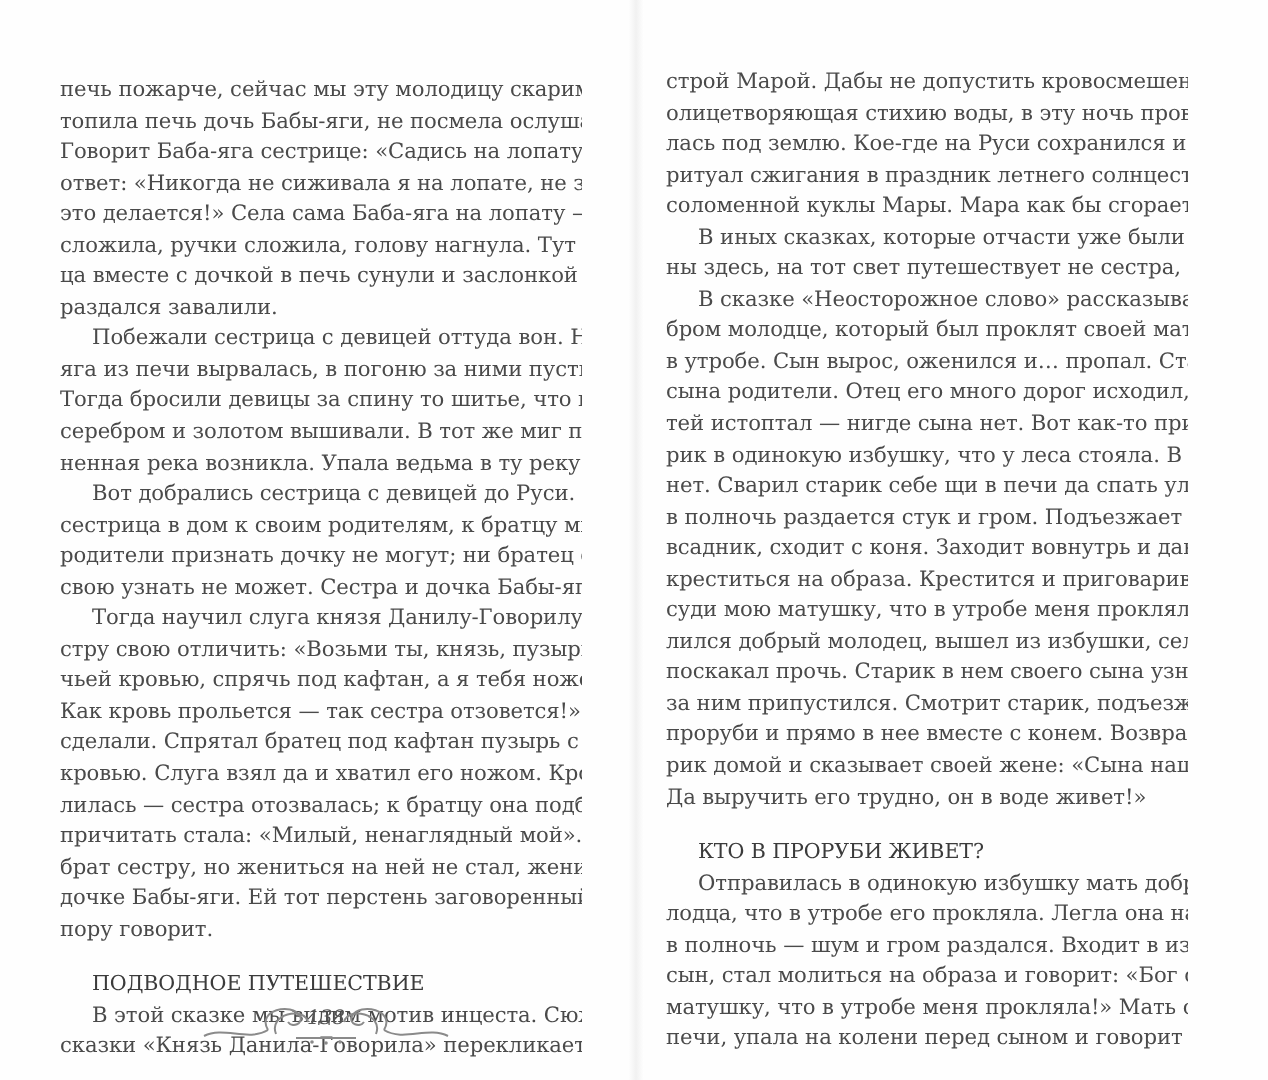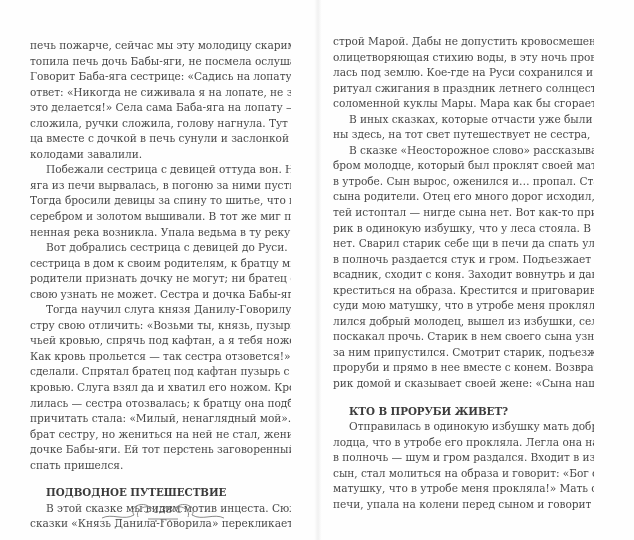--- a/index.html
+++ b/index.html
@@ -22,21 +22,21 @@
       font-size: 10.6px; line-height: 15.55px;
       text-align: justify; letter-spacing: -0.05px;
     }
     .page.left .text { left: 30px; top: 38px; }
     .page.right .text { left: 11px; top: 34px; }
     .line { display: block; height: 15.55px; white-space: nowrap; text-align-last: justify; overflow: hidden; }
     .line.last { text-align-last: left; }
     .line.indent { padding-left: 16px; }
     .line.blank { height: 12px; }
     .heading {
-      display: block; font-weight: bold; font-family: "DejaVu Serif", "Liberation Serif", serif;
+      display: block; font-weight: normal; font-family: "DejaVu Serif", "Liberation Serif", serif;
       font-size: 10.3px; padding-left: 16px; height: 15.55px; color: #3b3b3b; white-space: nowrap;
     }
     .folio {
       position: absolute; width: 130px; height: 26px;
     }
     .page.left .folio { left: 98px; top: 499px; }
     .page.right .folio { left: 78px; top: 499px; }
     .folio svg { position: absolute; left: 0; top: 0; }
     .folio .num {
       position: absolute; left: 0; width: 130px; top: 5px; text-align: center;
@@ -51,41 +51,41 @@
 
   <div class="page left">
     <div class="text" id="left-text">
         <span class="line">печь пожарче, сейчас мы эту молодицу скарим». Рас-</span>
         <span class="line">топила печь дочь Бабы-яги, не посмела ослушаться.</span>
         <span class="line">Говорит Баба-яга сестрице: «Садись на лопату». А та в</span>
         <span class="line">ответ: «Никогда не сиживала я на лопате, не знаю, как</span>
         <span class="line">это делается!» Села сама Баба-яга на лопату — ножки</span>
         <span class="line">сложила, ручки сложила, голову нагнула. Тут ее сестри-</span>
         <span class="line">ца вместе с дочкой в печь сунули и заслонкой закрыли,</span>
-        <span class="line last">колодами завалили.</span>
+        <span class="line last">раздался завалили.</span>
         <span class="line indent">Побежали сестрица с девицей оттуда вон. Но Баба-</span>
         <span class="line">яга из печи вырвалась, в погоню за ними пустилась.</span>
         <span class="line">Тогда бросили девицы за спину то шитье, что вместе</span>
         <span class="line">серебром и золотом вышивали. В тот же миг позади ог-</span>
         <span class="line last">ненная река возникла. Упала ведьма в ту реку и сгорела.</span>
         <span class="line indent">Вот добрались сестрица с девицей до Руси. Пришла</span>
         <span class="line">сестрица в дом к своим родителям, к братцу милому. Но</span>
         <span class="line">родители признать дочку не могут; ни братец сестру</span>
         <span class="line">свою узнать не может. Сестра и дочка Бабы-яги рост в</span>
         <span class="line indent">Тогда научил слуга князя Данилу-Говорилу, как се-</span>
         <span class="line">стру свою отличить: «Возьми ты, князь, пузырь с бы-</span>
         <span class="line">чьей кровью, спрячь под кафтан, а я тебя ножом хвачу.</span>
         <span class="line">Как кровь прольется — так сестра отзовется!» Так и</span>
         <span class="line">сделали. Спрятал братец под кафтан пузырь с бычьей</span>
         <span class="line">кровью. Слуга взял да и хватил его ножом. Кровь про-</span>
         <span class="line">лилась — сестра отозвалась; к братцу она подбежала,</span>
         <span class="line">причитать стала: «Милый, ненаглядный мой». Обнял</span>
         <span class="line">брат сестру, но жениться на ней не стал, женился он на</span>
         <span class="line">дочке Бабы-яги. Ей тот перстень заговоренный тоже в</span>
-        <span class="line last">спать пришелся.</span>
+        <span class="line last">пору говорит.</span>
         <span class="line blank"></span>
         <span class="heading">ПОДВОДНОЕ ПУТЕШЕСТВИЕ</span>
         <span class="line indent">В этой сказке мы видим мотив инцеста. Сюжет</span>
         <span class="line">сказки «Князь Данила-Говорила» перекликается с</span>
       </div>
     <div class="folio">
       <svg width="130" height="26" viewBox="0 0 130 26">
         <g fill="none" stroke="#8a8a8a" stroke-width="1">
           <path d="M4 19 C 14 14, 26 22, 36 16"></path>
           <path d="M126 19 C 116 14, 104 22, 94 16"></path>
@@ -123,20 +123,21 @@
         <span class="line">нет. Сварил старик себе щи в печи да спать улегся. Ровно</span>
         <span class="line">в полночь раздается стук и гром. Подъезжает к избушке</span>
         <span class="line">всадник, сходит с коня. Заходит вовнутрь и давай истово</span>
         <span class="line">креститься на образа. Крестится и приговаривает: «Бог</span>
         <span class="line">суди мою матушку, что в утробе меня прокляла!» Помо-</span>
         <span class="line">лился добрый молодец, вышел из избушки, сел на коня и</span>
         <span class="line">поскакал прочь. Старик в нем своего сына узнал и вслед</span>
         <span class="line">за ним припустился. Смотрит старик, подъезжает сын к</span>
         <span class="line">проруби и прямо в нее вместе с конем. Возвратился ста-</span>
         <span class="line">рик домой и сказывает своей жене: «Сына нашего видел!</span>
+        <span class="line last">Да выручить его трудно, он в воде живет!»</span>
         <span class="line blank"></span>
         <span class="heading">КТО В ПРОРУБИ ЖИВЕТ?</span>
         <span class="line indent">Отправилась в одинокую избушку мать доброго мо-</span>
         <span class="line">лодца, что в утробе его прокляла. Легла она на печи. Вот</span>
         <span class="line">в полночь — шум и гром раздался. Входит в избушку ее</span>
         <span class="line">сын, стал молиться на образа и говорит: «Бог суди мою</span>
         <span class="line">матушку, что в утробе меня прокляла!» Мать слезла с</span>
         <span class="line">печи, упала на колени перед сыном и говорит ему: «Это</span>
       </div>
   </div>

